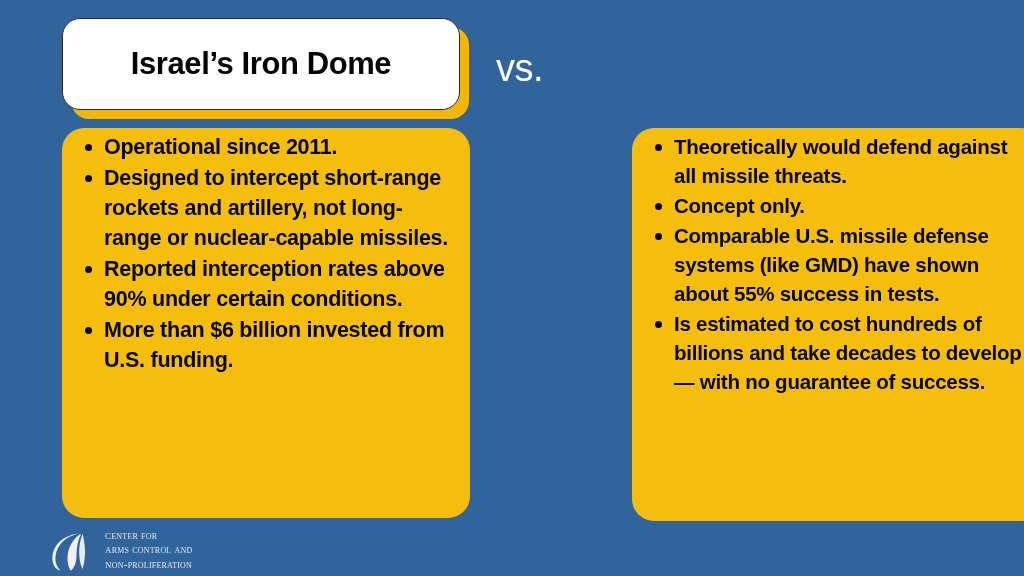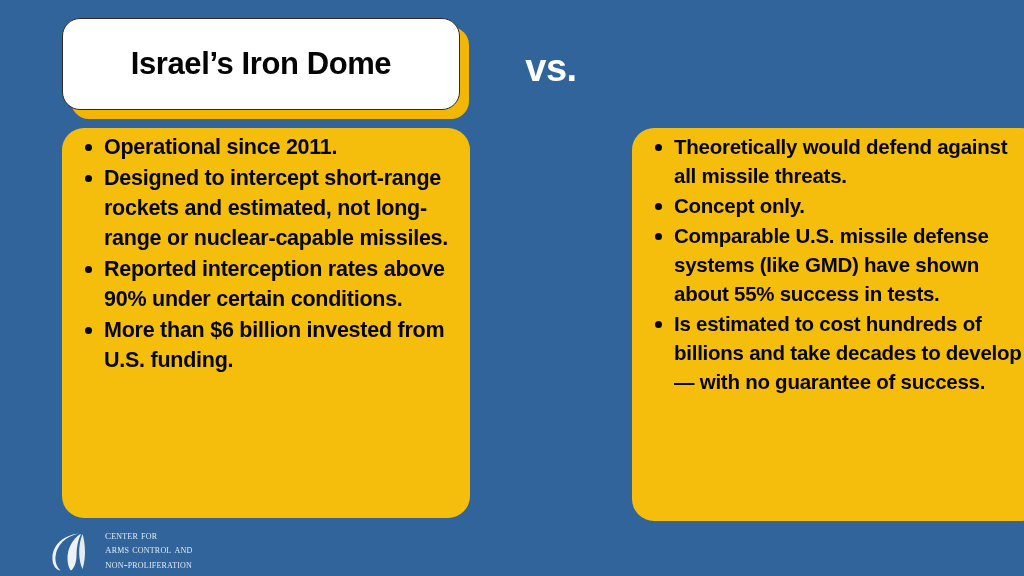--- a/index.html
+++ b/index.html
@@ -112,23 +112,22 @@
     border-radius: 50%;
     background: #070707;
   }
 
   
   .vs-label {
     position: absolute;
     left: 456px;
     top: 47px;
     width: 110px;
-    text-align: center;
     color: #FFFFFF;
-    font-weight: 700;
+    font-weight: 400;
     font-size: 38px;
     letter-spacing: -0.5px;
   }
 
   
   .logo {
     position: absolute;
     left: 8px;
     top: 528px;
     display: flex;
@@ -167,21 +166,21 @@
     <div class="header-card-wrap">
       <div class="header-shadow"></div>
       <div class="header-card">
         <div class="header-title">Israel’s Iron Dome</div>
       </div>
     </div>
 
     <div class="body-card">
       <ul class="bullets">
         <li>Operational since 2011.</li>
-        <li>Designed to intercept short-range rockets and estimated, not long-range or nuclear-capable missiles.</li>
+        <li>Designed to intercept short-range rockets and artillery, not long-range or nuclear-capable missiles.</li>
         <li>Reported interception rates above 90% under certain conditions.</li>
         <li>More than $6 billion invested from U.S. funding.</li>
       </ul>
     </div>
 
   </div>
 
   <div class="vs-label">vs.</div>
 
   <div class="column right">

